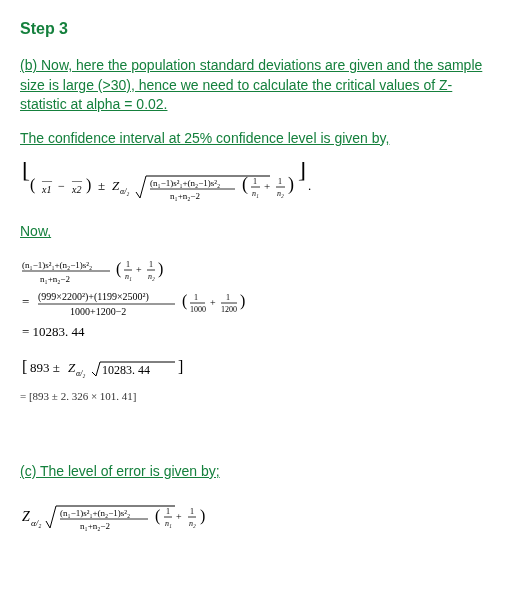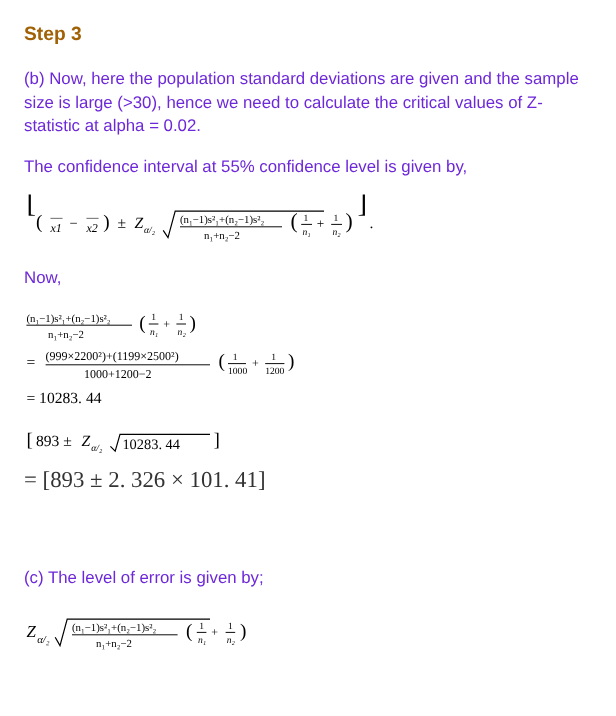--- a/index.html
+++ b/index.html
@@ -5,55 +5,56 @@
 body {
   font-family: Arial, sans-serif;
   font-size: 14px;
   color: #333;
   margin: 0;
   padding: 20px;
   width: 513px;
   box-sizing: border-box;
 }
 .step-title {
-  color: #a16207;
+  color: #15803d;
   font-weight: bold;
   font-size: 16px;
   margin-bottom: 18px;
 }
 .paragraph {
-  color: #6d28d9;
+  color: #15803d;
   margin-bottom: 14px;
   line-height: 1.4;
+  text-decoration: underline;
 }
 .math-img {
   margin: 10px 0;
   font-family: "Times New Roman", serif;
   font-size: 13px;
 }
 .math-img svg { display: block; }
 .eq-line {
   font-family: "Times New Roman", serif;
-  font-size: 19px;
+  font-size: 11px;
   margin: 0 0;
 }
 .step4 {
   margin-top: 60px;
 }
 </style>
 </head>
 <body>
 
 <div>
 
   <div class="step-title">Step 3</div>
 
   <div class="paragraph">(b) Now, here the population standard deviations are given and the sample size is large (&gt;30), hence we need to calculate the critical values of Z-statistic at alpha = 0.02.</div>
 
-  <div class="paragraph">The confidence interval at 55% confidence level is given by,</div>
+  <div class="paragraph">The confidence interval at 25% confidence level is given by,</div>
 
   <div class="math-img">
     <svg width="340" height="50" viewBox="0 0 340 50">
       <text x="2" y="15" font-size="24" font-family="serif">[</text>
       <text x="10" y="28" font-size="16" font-family="serif">(</text>
       <text x="22" y="22" font-size="10" font-family="serif">—</text>
       <text x="22" y="31" font-size="10" font-family="serif" font-style="italic">x1</text>
       <text x="38" y="28" font-size="12" font-family="serif">−</text>
       <text x="52" y="22" font-size="10" font-family="serif">—</text>
       <text x="52" y="31" font-size="10" font-family="serif" font-style="italic">x2</text>

